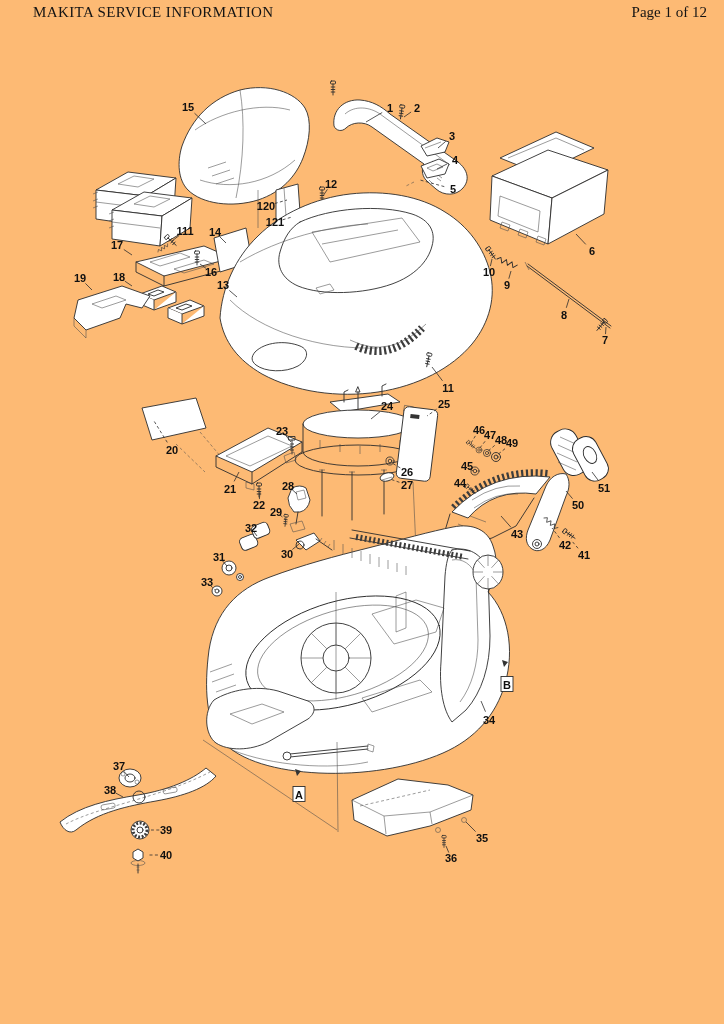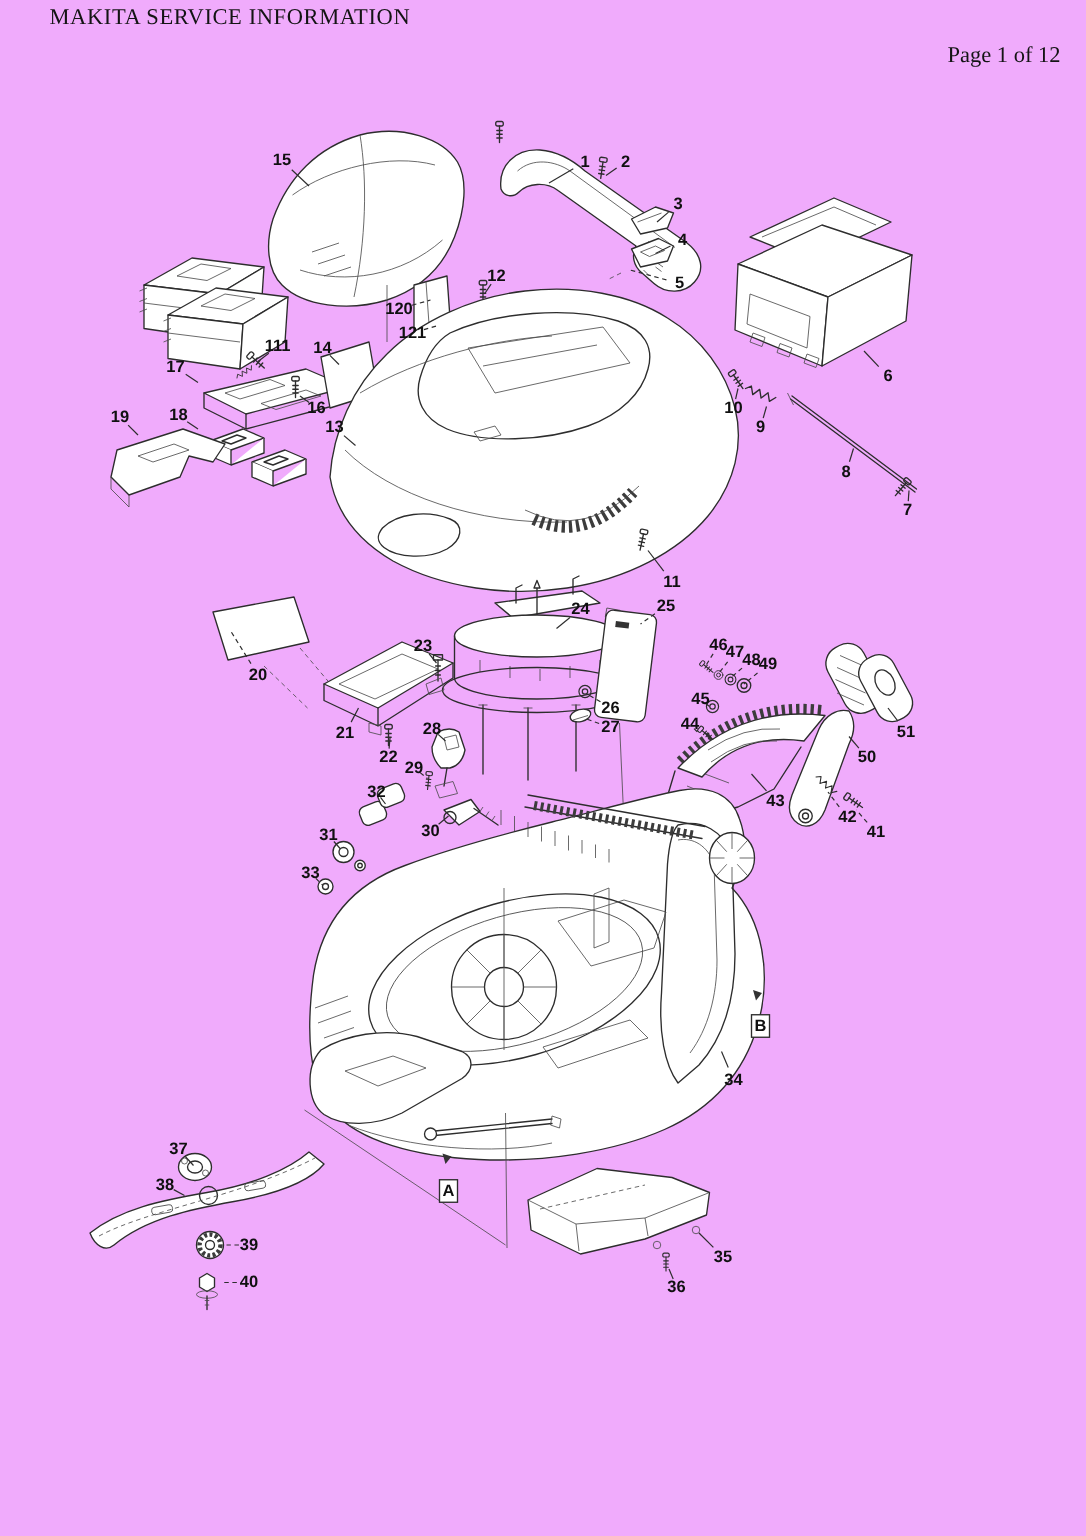--- a/index.html
+++ b/index.html
@@ -1,20 +1,20 @@
 <!DOCTYPE html>
 <html><head>
 <meta charset="utf-8">
 <style>
   html,body{margin:0;padding:0;background:#e8e8e8;}
-  .page{position:relative;width:724px;height:1024px;background:#f0abfc;overflow:hidden;
+  .page{position:relative;width:724px;height:1024px;background:#fdba74;overflow:hidden;
         font-family:"Liberation Sans",sans-serif;}
   .hdr-left{position:absolute;left:33px;top:4px;font:15px "Liberation Serif",serif;
             color:#141414;letter-spacing:.4px;}
-  .hdr-right{position:absolute;right:17px;top:4px;font:15px "Liberation Serif",serif;color:#141414;margin-top:25px;}
+  .hdr-right{position:absolute;right:17px;top:4px;font:15px "Liberation Serif",serif;color:#141414;}
   .model-title{position:absolute;left:57px;top:43px;font:13.5px "Liberation Sans",sans-serif;
                color:#161616;letter-spacing:.2px;}
   svg.diagram{position:absolute;left:0;top:0;}
   
   .p  {fill:none;stroke:#2d2d2d;stroke-width:.9;stroke-linejoin:round;stroke-linecap:round;}
   .pw {fill:#ffffff;stroke:#2d2d2d;stroke-width:.9;stroke-linejoin:round;}
   .thin{fill:none;stroke:#4a4a4a;stroke-width:.55;stroke-linejoin:round;}
   .dash{stroke-dasharray:3 2.4;}
   .hatch8{fill:none;stroke:#3c3c3c;stroke-width:8;stroke-dasharray:2.2 2.6;}
   .hatch6{fill:none;stroke:#3c3c3c;stroke-width:6;stroke-dasharray:2 2.4;}

